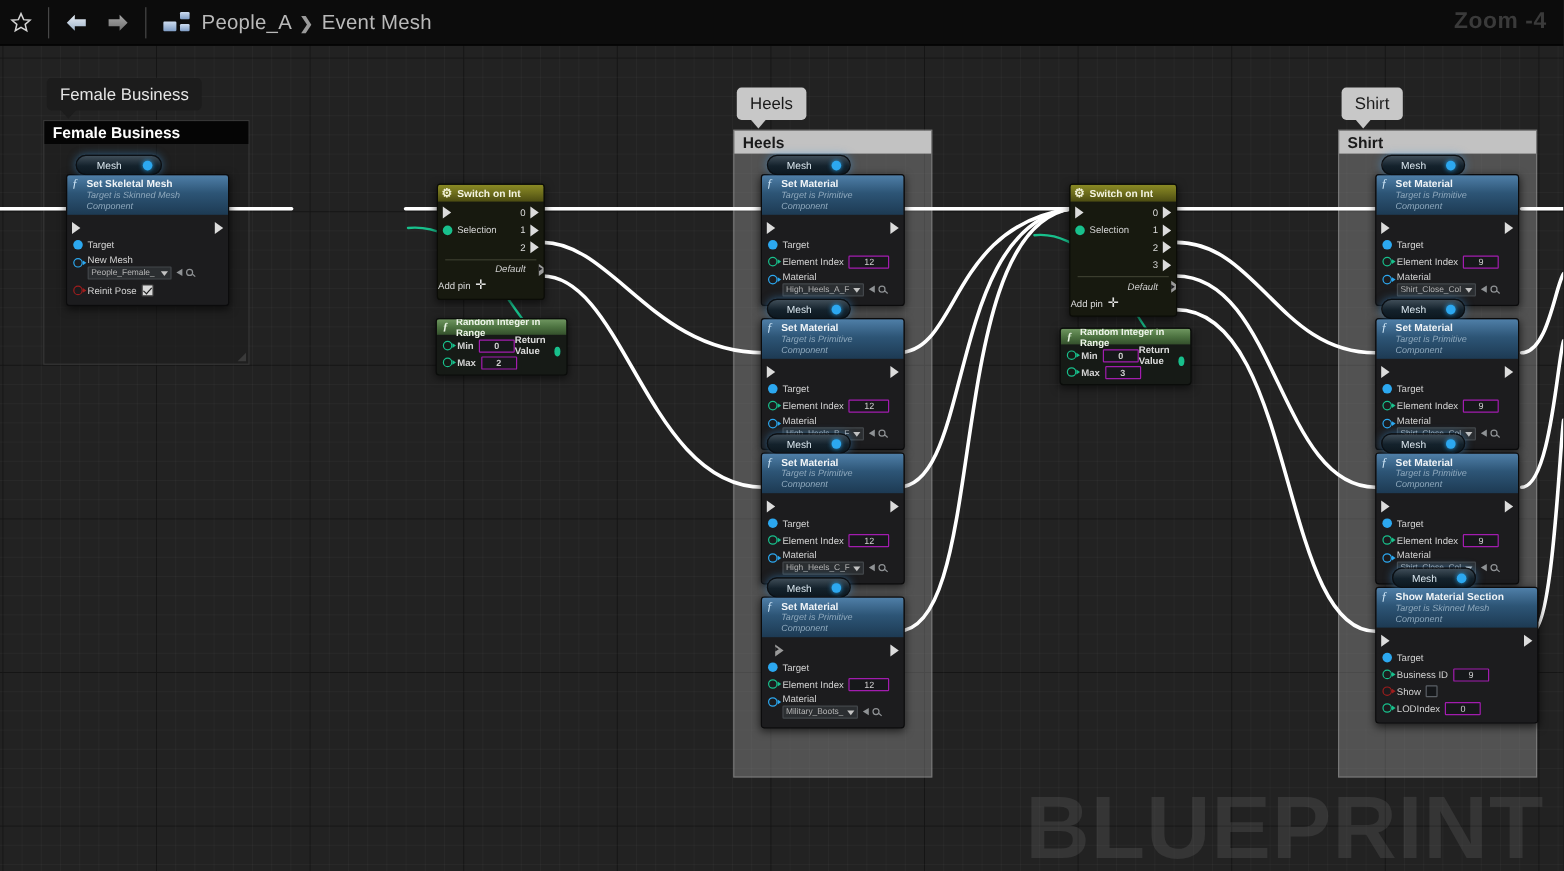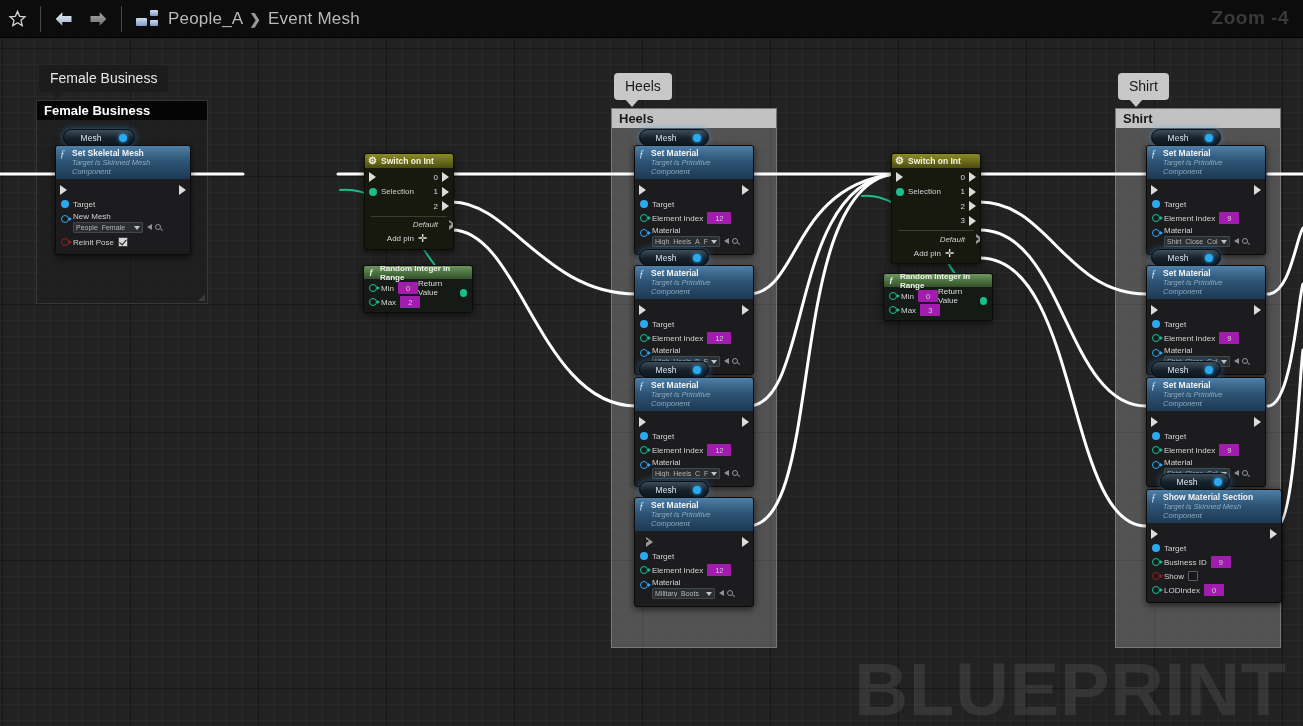--- a/index.html
+++ b/index.html
@@ -129,23 +129,23 @@
   .prow .lbl{ font-size:8px; color:#d2d2d2; white-space:nowrap; }
   .dotc{ width:8px; height:8px; border-radius:50%; background:#2ca8f0; flex:0 0 8px; }
   .dotg{ width:8px; height:8px; border-radius:50%; border:1.6px solid #18c08c; flex:0 0 8px; position:relative;}
   .dotg:after{content:"";position:absolute;left:7px;top:1px;width:0;height:0;border-top:2.5px solid transparent;border-bottom:2.5px solid transparent;border-left:3.5px solid #18c08c;}
   .dotb{ width:8px; height:8px; border-radius:50%; border:1.6px solid #2ca8f0; flex:0 0 8px; position:relative;}
   .dotb:after{content:"";position:absolute;left:7px;top:1px;width:0;height:0;border-top:2.5px solid transparent;border-bottom:2.5px solid transparent;border-left:3.5px solid #2ca8f0;}
   .dotr{ width:8px; height:8px; border-radius:50%; border:1.6px solid #9e1d1d; flex:0 0 8px; position:relative;}
   .dotr:after{content:"";position:absolute;left:7px;top:1px;width:0;height:0;border-top:2.5px solid transparent;border-bottom:2.5px solid transparent;border-left:3.5px solid #9e1d1d;}
 
   .numbox{
-    min-width:11px; height:11px; background:#16181a; border:6px solid #a21caf;
+    min-width:11px; height:11px; background:#16181a; border:1px solid #a21caf;
     font-size:7.5px; color:#cfcfcf; display:inline-flex; align-items:center;
-    justify-content:center; padding:0 2px; border-radius:1px;
+    justify-content:center; padding:0 12px; border-radius:1px;
   }
   .chk{
     width:10px; height:10px; background:#d8d8d8; border:1px solid #444;
     display:inline-block; border-radius:1px; position:relative;
   }
   .chk.on:after{
     content:""; position:absolute; left:2px; top:0px; width:3px; height:6px;
     border:solid #1c1c1c; border-width:0 1.6px 1.6px 0; transform:rotate(42deg);
   }
   .chk.off{ background:#15171a; border-color:#5b6066; }
@@ -187,36 +187,36 @@
     background:linear-gradient(to bottom,#8a8a24 0%, #6d6d1c 50%, #4c4c12 100%);
     font-size:8.5px; font-weight:bold; color:#f4f4e2;
   }
   .sw-head .sico{ position:absolute; left:3px; top:1px; font-size:10px; color:#f2f2d8; }
   .sw-body{ padding:2px 0 3px; }
   .sw-out{ display:flex; align-items:center; justify-content:flex-end; gap:4px; height:14.5px; padding-right:4px;}
   .sw-out .n{ font-size:8px; color:#dcdcdc; }
   .sw-divider{ height:1px; background:#3b3d2e; margin:2px 6px 1px; }
   .sw-default{ display:flex; align-items:center; justify-content:flex-end; gap:4px; height:14px; padding-right:4px;}
   .sw-default .n{ font-size:8px; color:#cfcfcf; font-style:italic; }
-  .sw-addpin{ display:flex; align-items:center; justify-content:center; gap:4px; height:14px; padding-right:4px; }
+  .sw-addpin{ display:flex; align-items:center; justify-content:flex-start; gap:4px; height:14px; padding-right:4px; }
   .sw-addpin .n{ font-size:8px; color:#d8d8d8; }
   .plus{ font-size:11px; color:#e2e2e2; line-height:9px; }
 
   
   .rnnode{
     border-radius:3px; overflow:hidden; background:#161a16;
     border:1px solid #0a0c0a; box-shadow:0 2px 7px rgba(0,0,0,.6);
   }
   .rn-head{
     height:13px; display:flex; align-items:center; padding-left:16px; position:relative;
     background:linear-gradient(to bottom,#6f9660 0%, #4d7341 50%, #34502c 100%);
     font-size:8px; font-weight:bold; color:#eef5ea;
   }
   .rn-head .ftag{ position:absolute; left:5px; top:1px; font-size:9px; color:#e8f3e3; font-style:italic; font-family:"Liberation Serif", serif;}
-  .rn-body{ padding:2px 0 3px; }
+  .rn-body{ padding:2px 0 3px;font-weight:bold; }
   .rn-row{ display:flex; align-items:center; justify-content:space-between; height:14px; padding:0 5px; }
   .rn-ret{ display:flex; align-items:flex-end; gap:4px; font-size:8px; color:#dcdcdc;}
   .dotgf{ width:8px;height:8px;border-radius:50%; background:#18c08c; }
 
   .nodecorner{
     position:absolute; right:3px; bottom:3px; width:0;height:0;
     border-left:7px solid transparent; border-bottom:7px solid #3a3a3a;
   }
 </style>
 </head>

